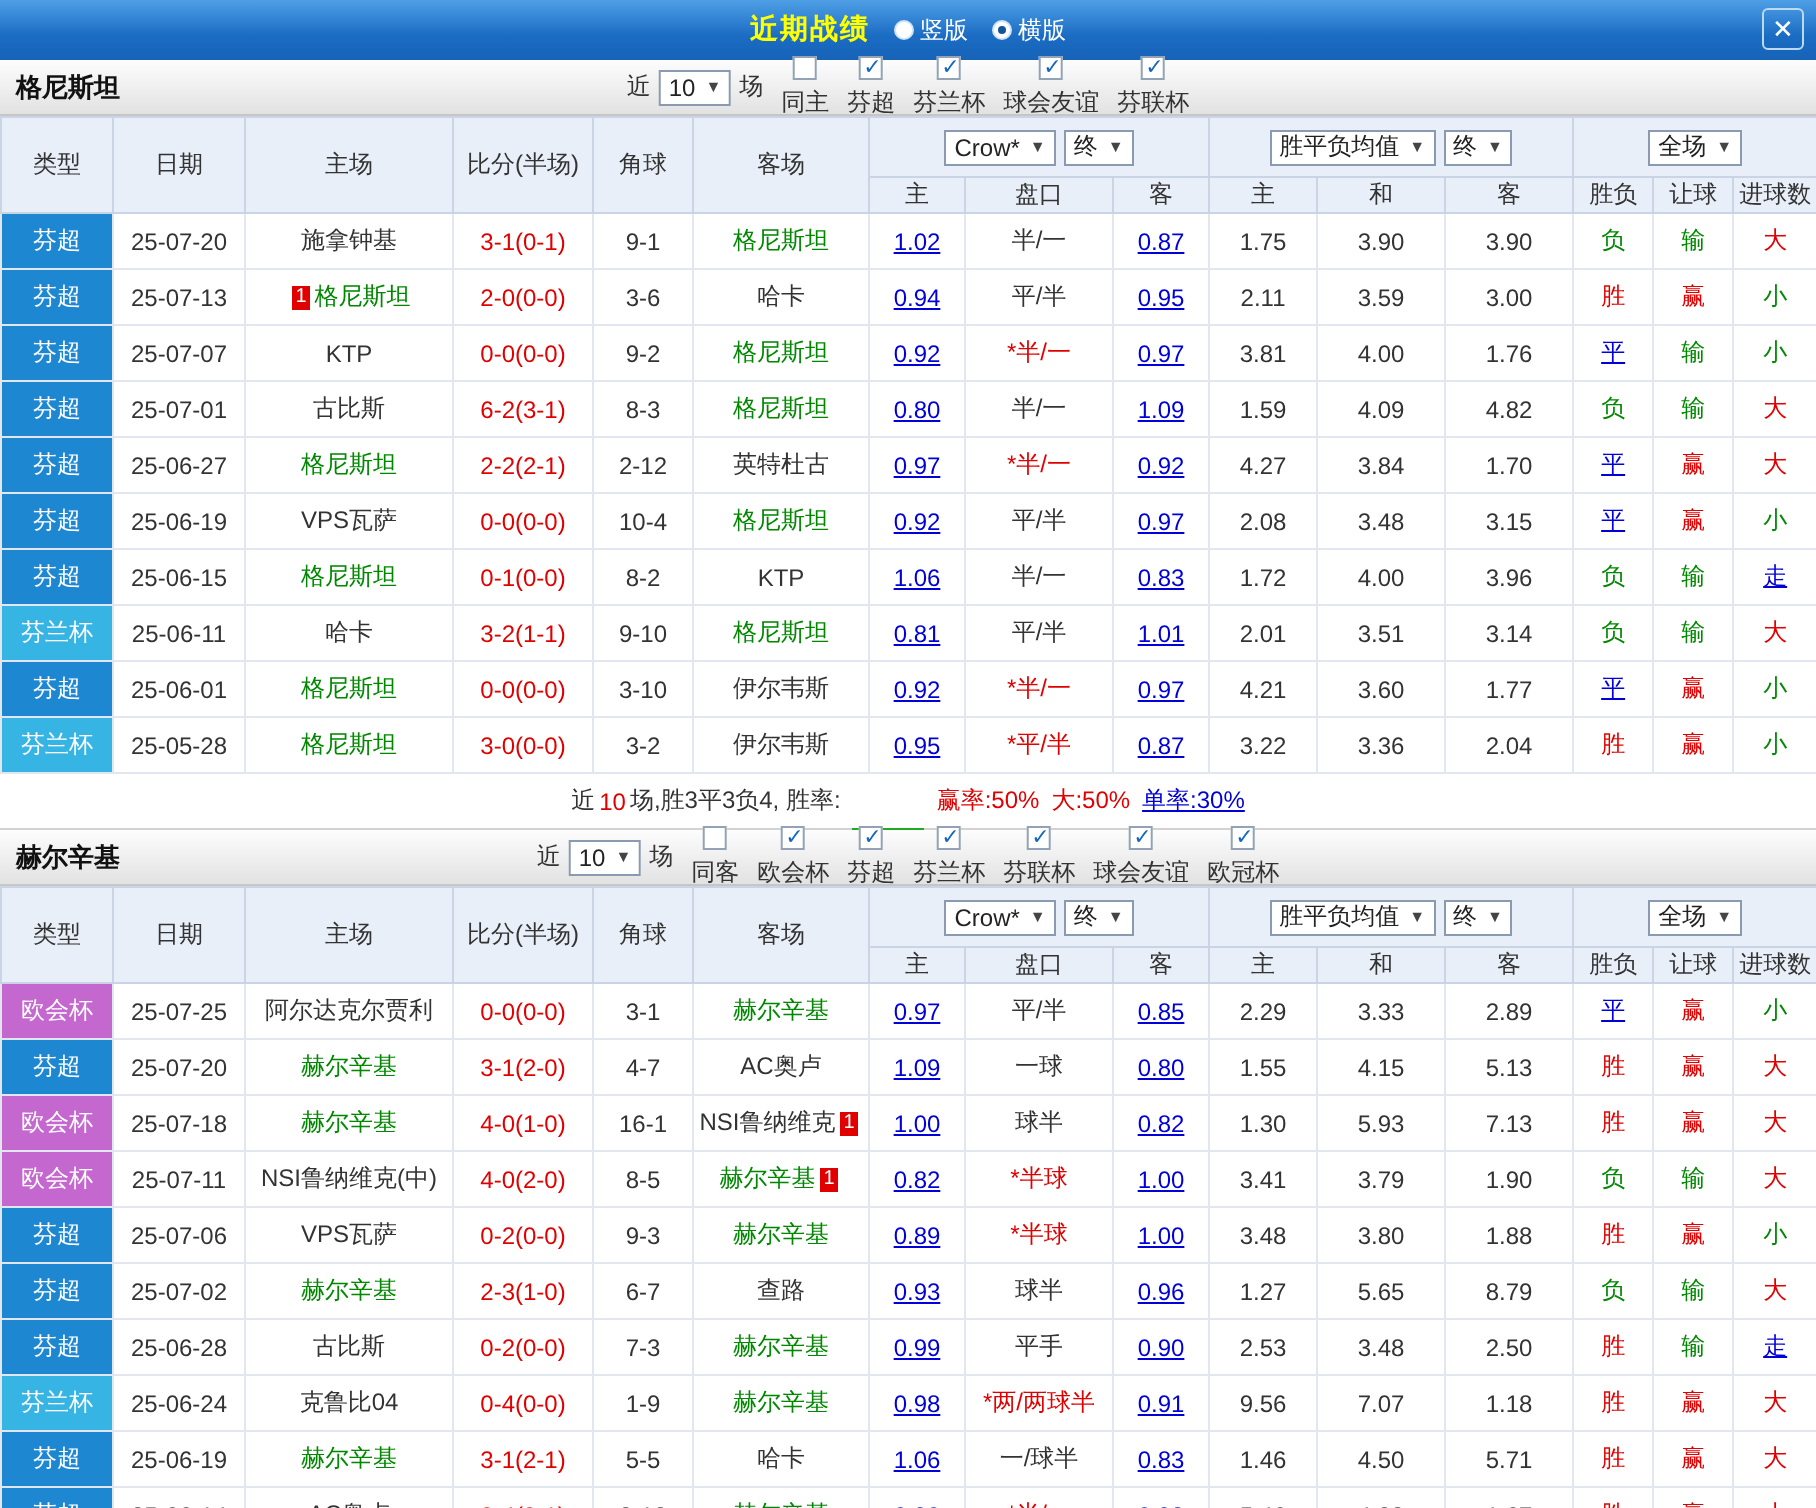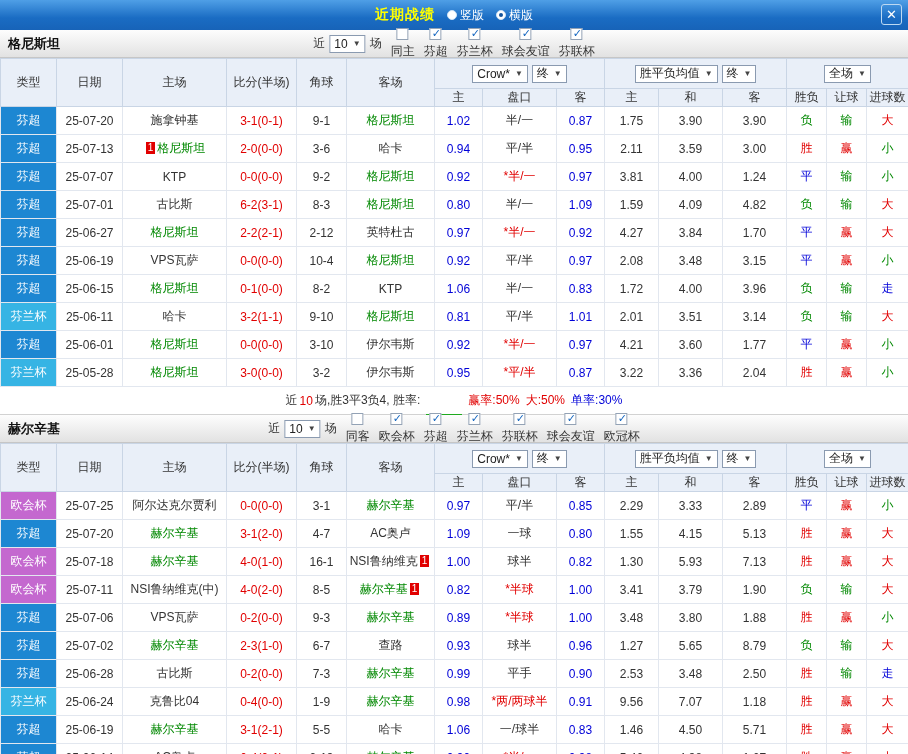--- a/index.html
+++ b/index.html
@@ -65,21 +65,21 @@
   .grid td {
     border:1px solid #e2e7ef; text-align:center; height:28px; padding:0;
     overflow:hidden; white-space:nowrap;
   }
   .hdr-controls { display:flex; align-items:flex-start; justify-content:center; gap:4px; }
   .lg-super { background:#1d87d2; color:#fff; }
   .lg-cup   { background:#36b4e4; color:#fff; }
   .lg-conf  { background:#c468cf; color:#fff; }
   .c-red   { color:#e10000; }
   .c-green { color:#008800; }
-  .c-blue  { color:#0000d8; }
+  .c-blue  { color:#0000d8;text-decoration:underline; }
   .c-black { color:#333; }
   .badge-1 {
     display:inline-block; background:#e10000; color:#fff; font-size:10px;
     line-height:12px; padding:0 2px; margin:0 2px; vertical-align:1px;
   }
   
   .summary {
     height:28px; border-bottom:1px solid #d2d2d2; background:#fff;
     display:flex; align-items:center; justify-content:center; gap:6px; font-size:12px;
   }
@@ -246,21 +246,21 @@
           <td>25-07-07</td>
           <td><span class="c-black">KTP</span></td>
           <td class="c-red">0-0(0-0)</td>
           <td class="c-black">9-2</td>
           <td><span class="c-green">格尼斯坦</span></td>
           <td class="c-blue">0.92</td>
           <td class="c-red">*半/一</td>
           <td class="c-blue">0.97</td>
           <td class="c-black">3.81</td>
           <td class="c-black">4.00</td>
-          <td class="c-black">1.24</td>
+          <td class="c-black">1.76</td>
           <td class="c-blue">平</td>
           <td class="c-green">输</td>
           <td class="c-green">小</td>
         </tr>
         <tr>
           <td class="lg-super">芬超</td>
           <td>25-07-01</td>
           <td><span class="c-black">古比斯</span></td>
           <td class="c-red">6-2(3-1)</td>
           <td class="c-black">8-3</td>

